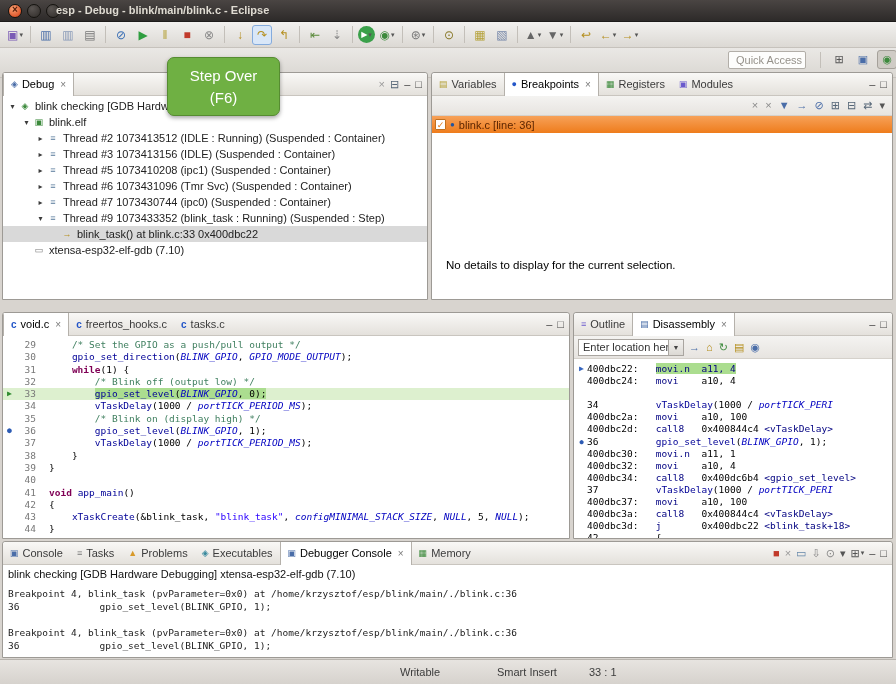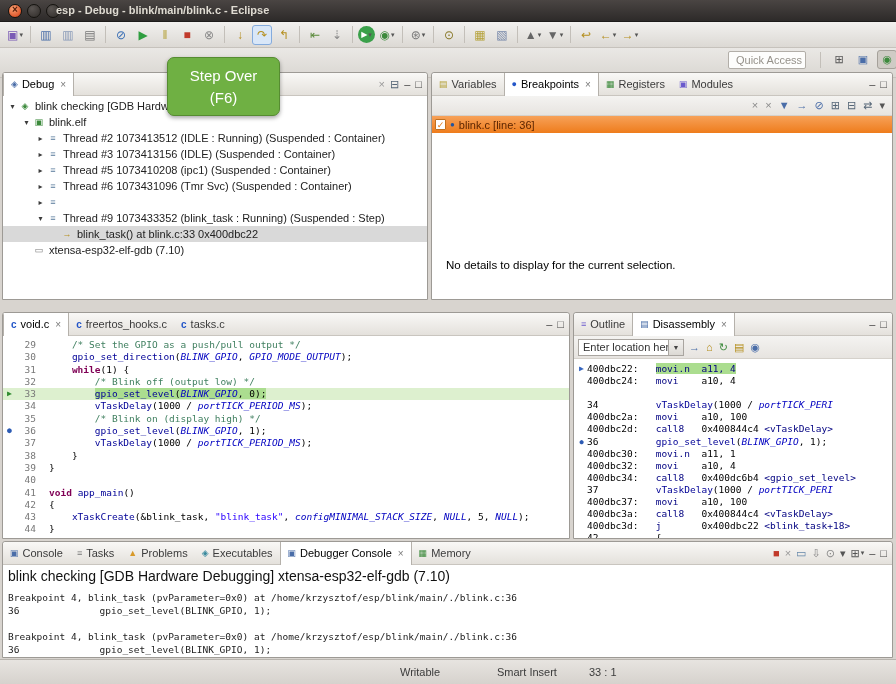--- a/index.html
+++ b/index.html
@@ -119,21 +119,21 @@
   .da-marker{width:11px;text-align:center;flex:none}
   .da-marker.pc{color:#3565c0;font-size:8px;line-height:12.1px}
   .da-marker.bp{color:#2c5bb4;font-size:7px;line-height:12.1px}
   .seg-a{color:#000}
   .seg-mn{color:#000080}
   .seg-sym{color:#000080}
   .hl-green{background:#abdd8f}
 
   
   .console-body{position:absolute;top:23px;left:0;right:0;bottom:0;background:#fff;overflow:hidden}
-  .console-title{font-size:14px;color:#111;padding:3px 5px 0;white-space:nowrap}
+  .console-title{font-size:11px;color:#111;padding:3px 5px 0;white-space:nowrap}
   .console-output{font-family:"DejaVu Sans Mono","Liberation Mono",monospace;font-size:9.5px;line-height:13px;
     padding:7px 5px 0;white-space:pre}
   .con-line{height:13px}
 
   
   .statusbar{position:absolute;left:0;top:659px;width:896px;height:25px;
     background:linear-gradient(#e7e4e0,#d6d2cd);border-top:1px solid #b8b4ae;color:#3c3c3c}
   .status-item{position:absolute;top:6px;font-size:11px;white-space:nowrap}
   .st-writable{left:400px}
   .st-insert{left:497px}
@@ -322,20 +322,21 @@
           <span class="tree-label">Thread #5 1073410208 (ipc1) (Suspended : Container)</span>
         </div>
         <div class="tree-row" style="padding-left: 32px;">
           <span class="expander">▸</span>
           <span class="tree-icon" style="color: rgb(85, 119, 153);">≡</span>
           <span class="tree-label">Thread #6 1073431096 (Tmr Svc) (Suspended : Container)</span>
         </div>
         <div class="tree-row" style="padding-left: 32px;">
           <span class="expander">▸</span>
           <span class="tree-icon" style="color: rgb(85, 119, 153);">≡</span>
+          <span class="tree-label">Thread #7 1073430744 (ipc0) (Suspended : Container)</span>
         </div>
         <div class="tree-row" style="padding-left: 32px;">
           <span class="expander">▾</span>
           <span class="tree-icon" style="color: rgb(85, 119, 153);">≡</span>
           <span class="tree-label">Thread #9 1073433352 (blink_task : Running) (Suspended : Step)</span>
         </div>
         <div class="tree-row selected" style="padding-left: 46px;">
           <span class="expander"></span>
           <span class="tree-icon" style="color: rgb(181, 143, 31);">→</span>
           <span class="tree-label">blink_task() at blink.c:33 0x400dbc22</span>

